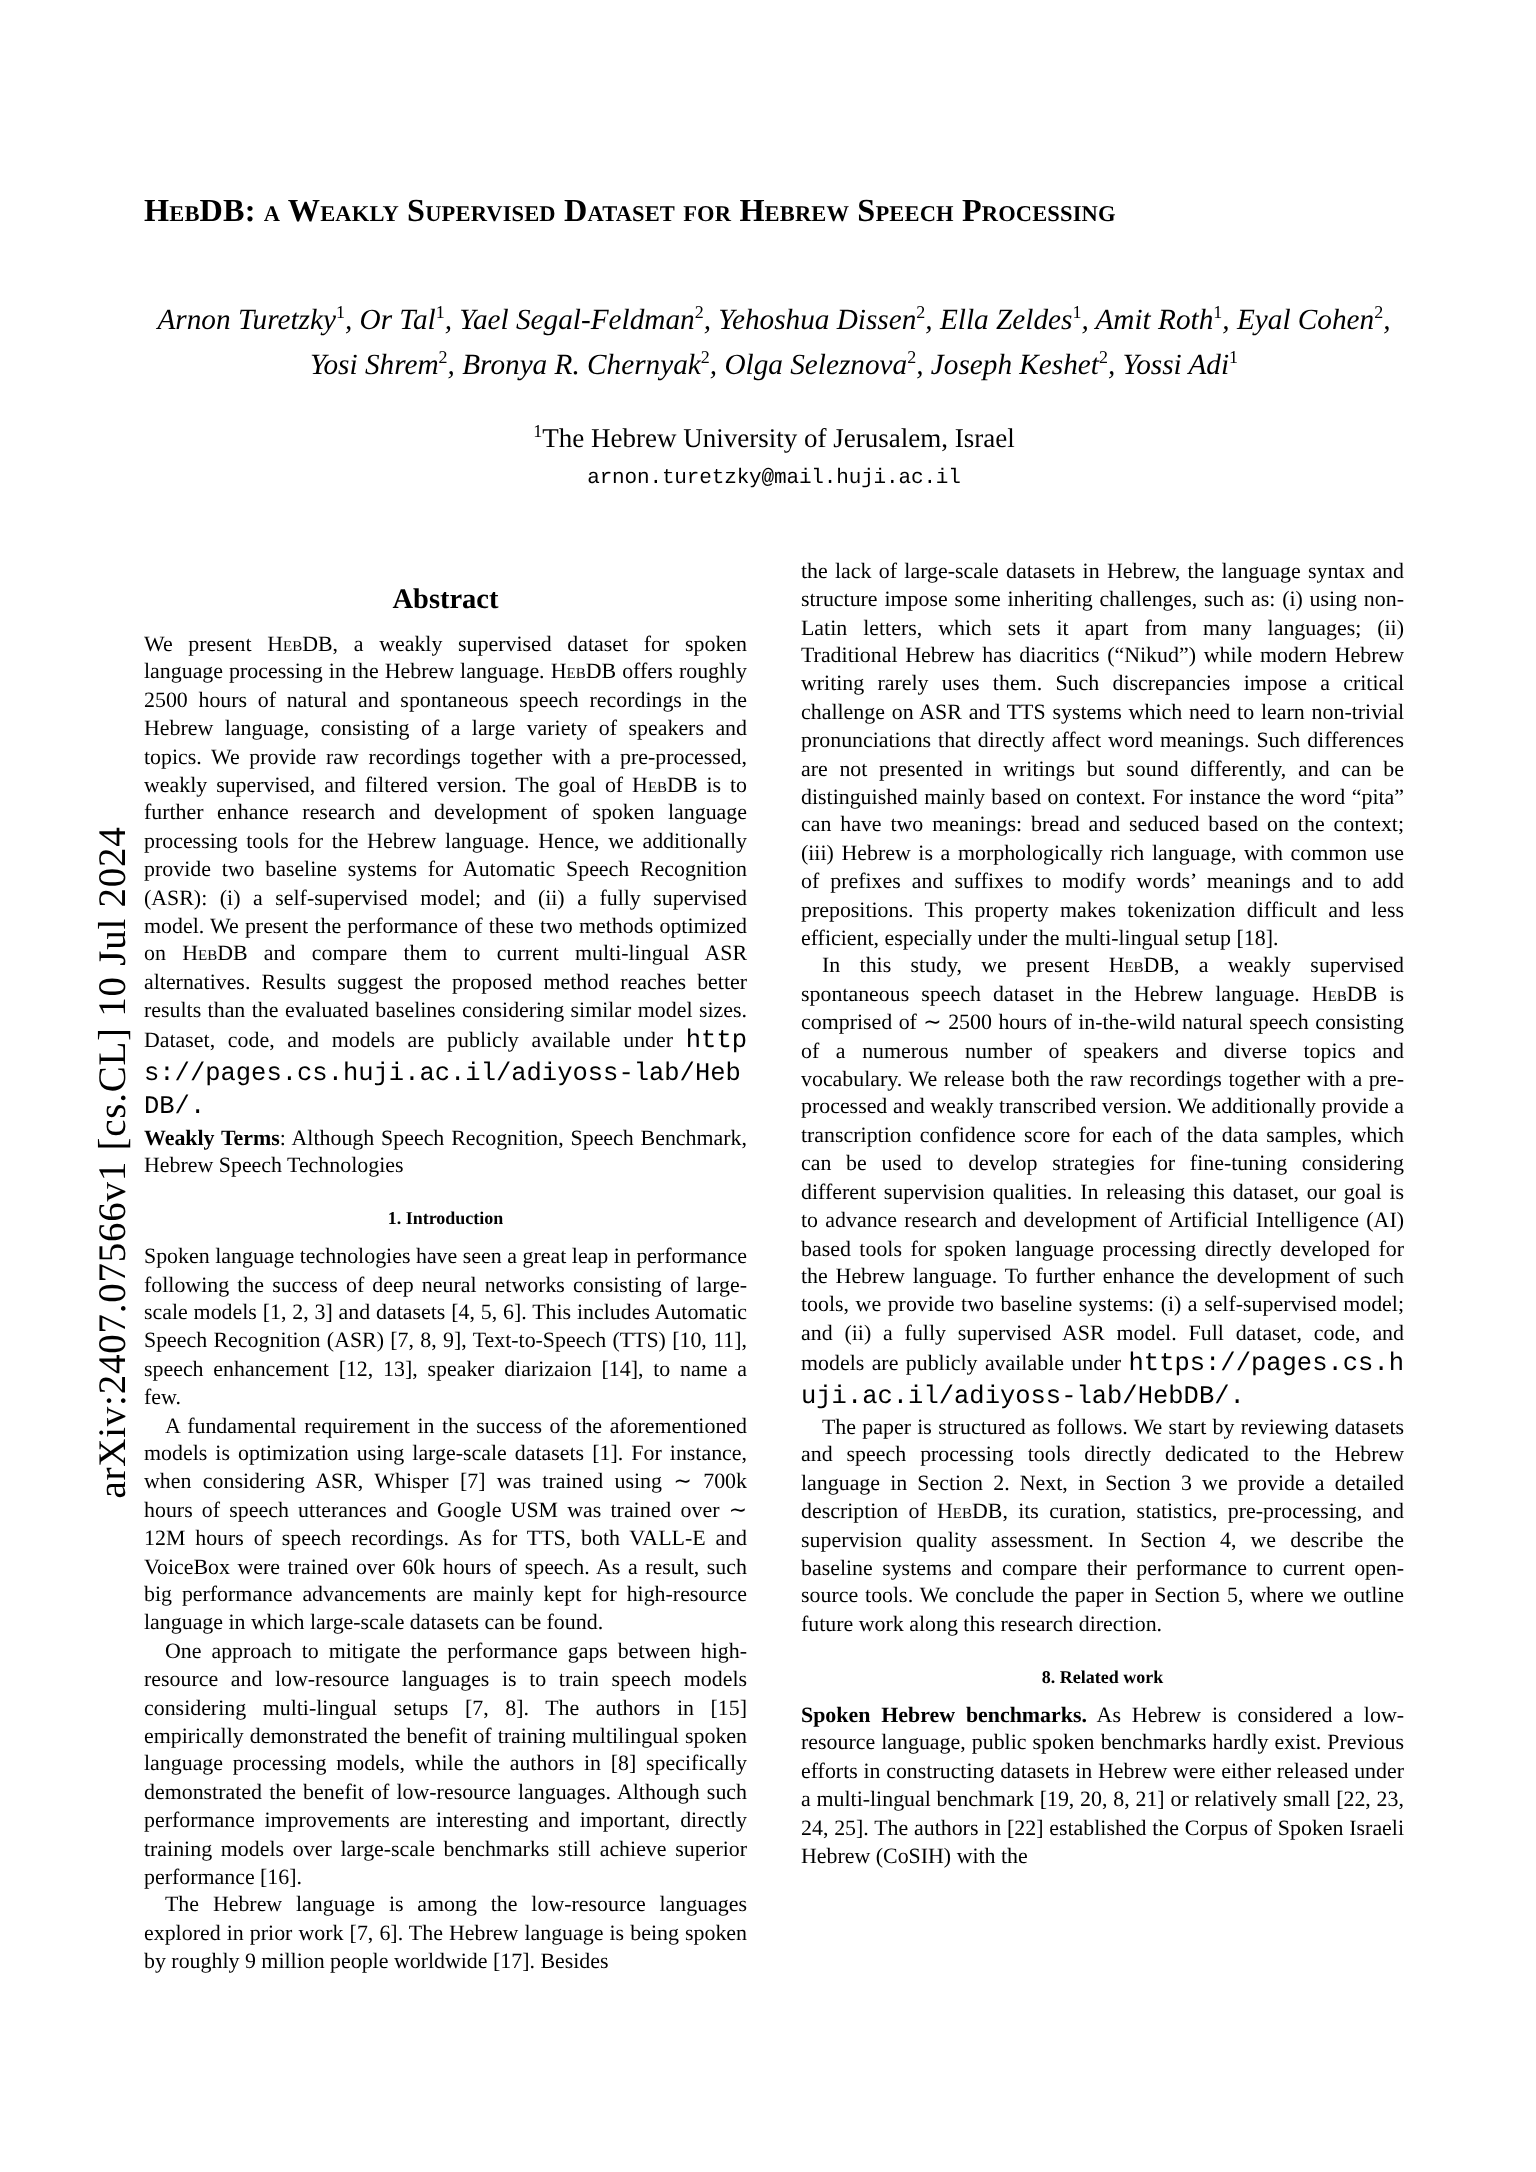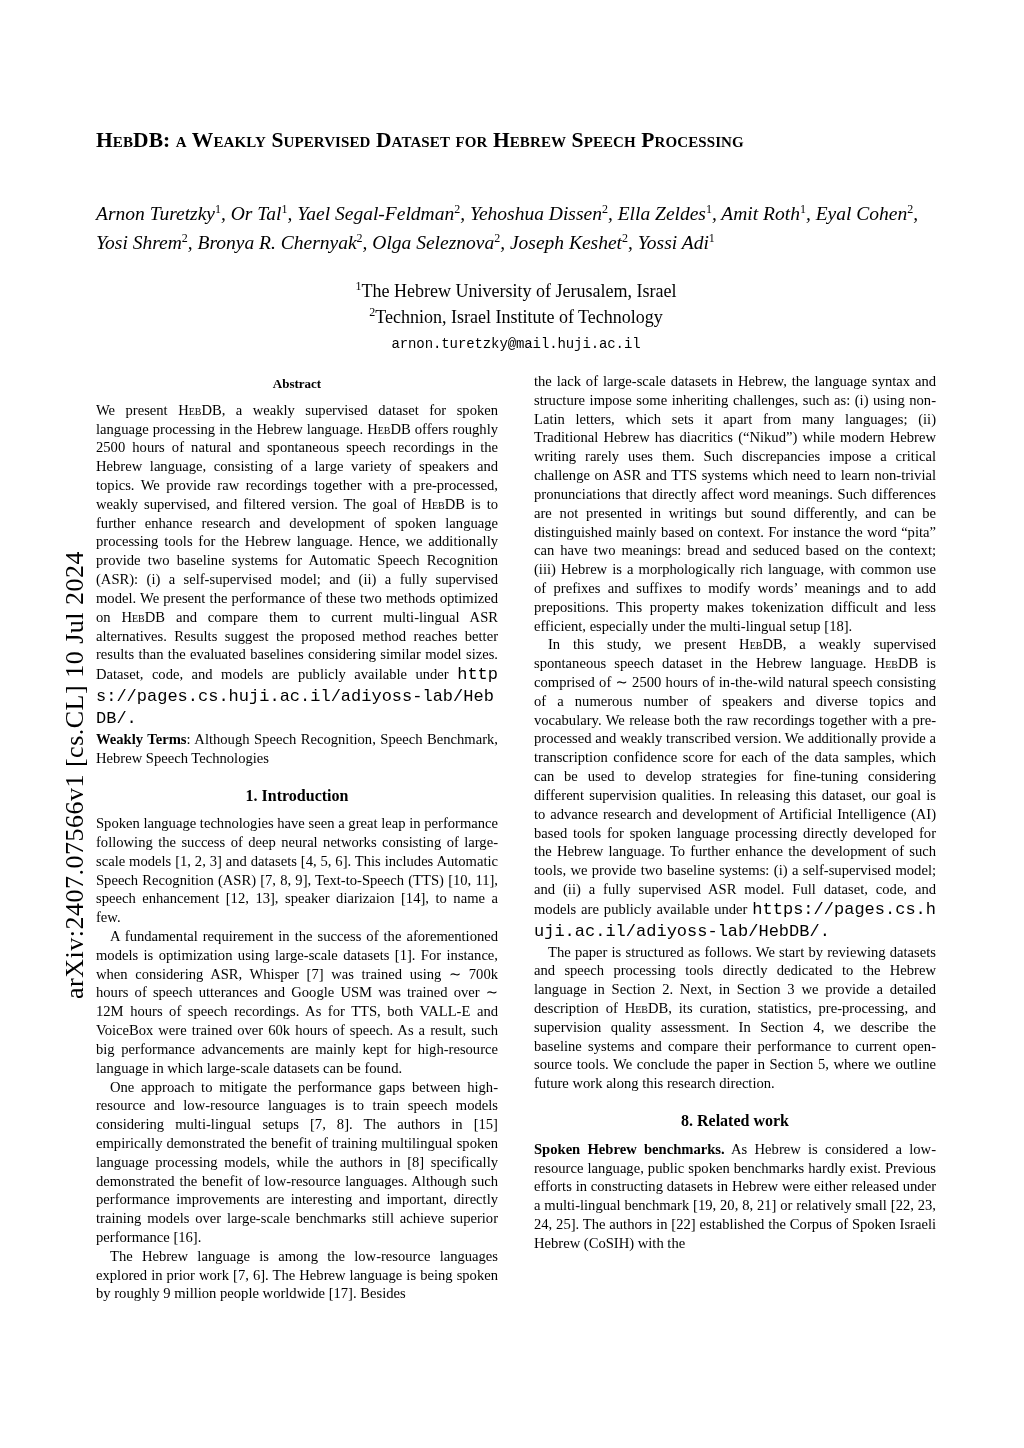--- a/index.html
+++ b/index.html
@@ -46,20 +46,21 @@
     font-size: 21.5px;
     font-weight: bold;
     letter-spacing: 0.1px;
   }
   .sc {
     font-variant: small-caps;
   }
 
   .authors {
     margin-top: 46px;
+    text-align: center;
     font-size: 19.5px;
     font-style: italic;
     line-height: 1.5;
   }
   .authors sup, .affil sup {
     font-style: normal;
     font-size: 12px;
     vertical-align: super;
   }
 
@@ -95,28 +96,28 @@
   .col p {
     margin: 0;
     text-indent: 14px;
   }
   .col p.noindent {
     text-indent: 0;
   }
   .sec-head {
     text-align: center;
     font-weight: bold;
-    font-size: 16px;
+    font-size: 12px;
     margin: 18px 0 8px 0;
   }
   .abs-head {
     text-align: center;
     font-weight: bold;
-    font-size: 13px;
-    margin: 4px 0 8px 0;
+    font-size: 19px;
+    margin: 16px 0 8px 0;
   }
   .mono {
     font-family: "Liberation Mono", monospace;
     font-size: 17px;
     word-break: break-all;
   }
   .bold { font-weight: bold; }
 </style>
 </head>
 <body>
@@ -126,21 +127,20 @@
 <div class="page">
 
   <div class="title">
     <span class="sc"><span style="font-variant:small-caps">HebDB</span>: a Weakly Supervised Dataset for Hebrew Speech Processing</span>
   </div>
 
   <div class="authors">Arnon Turetzky<sup>1</sup>, Or Tal<sup>1</sup>, Yael Segal-Feldman<sup>2</sup>, Yehoshua Dissen<sup>2</sup>, Ella Zeldes<sup>1</sup>, Amit Roth<sup>1</sup>, Eyal Cohen<sup>2</sup>, Yosi Shrem<sup>2</sup>, Bronya R. Chernyak<sup>2</sup>, Olga Seleznova<sup>2</sup>, Joseph Keshet<sup>2</sup>, Yossi Adi<sup>1</sup></div>
 
   <div class="affil">
     <div><sup>1</sup>The Hebrew University of Jerusalem, Israel</div>
-    <div><sup>2</sup>Technion, Israel Institute of Technology</div>
   </div>
   <div class="email">arnon.turetzky@mail.huji.ac.il</div>
 
   <div class="columns">
 
     <div class="col">
       <div class="abs-head">Abstract</div>
       <p class="noindent"><span>We present <span style="font-variant:small-caps">HebDB</span>, a weakly supervised dataset for spoken language processing in the Hebrew language. <span style="font-variant:small-caps">HebDB</span> offers roughly 2500 hours of natural and spontaneous speech recordings in the Hebrew language, consisting of a large variety of speakers and topics. We provide raw recordings together with a pre-processed, weakly supervised, and filtered version. The goal of <span style="font-variant:small-caps">HebDB</span> is to further enhance research and development of spoken language processing tools for the Hebrew language. Hence, we additionally provide two baseline systems for Automatic Speech Recognition (ASR): (i) a self-supervised model; and (ii) a fully supervised model. We present the performance of these two methods optimized on <span style="font-variant:small-caps">HebDB</span> and compare them to current multi-lingual ASR alternatives. Results suggest the proposed method reaches better results than the evaluated baselines considering similar model sizes. Dataset, code, and models are publicly available under </span><span class="mono">https:</span><span class="mono">//pages.cs.huji.ac.il/adiyoss-lab/HebDB/.</span></p>
       <p class="noindent"><span class="bold">Weakly Terms</span><span>: Although Speech Recognition, Speech Benchmark, Hebrew Speech Technologies</span></p>
 

